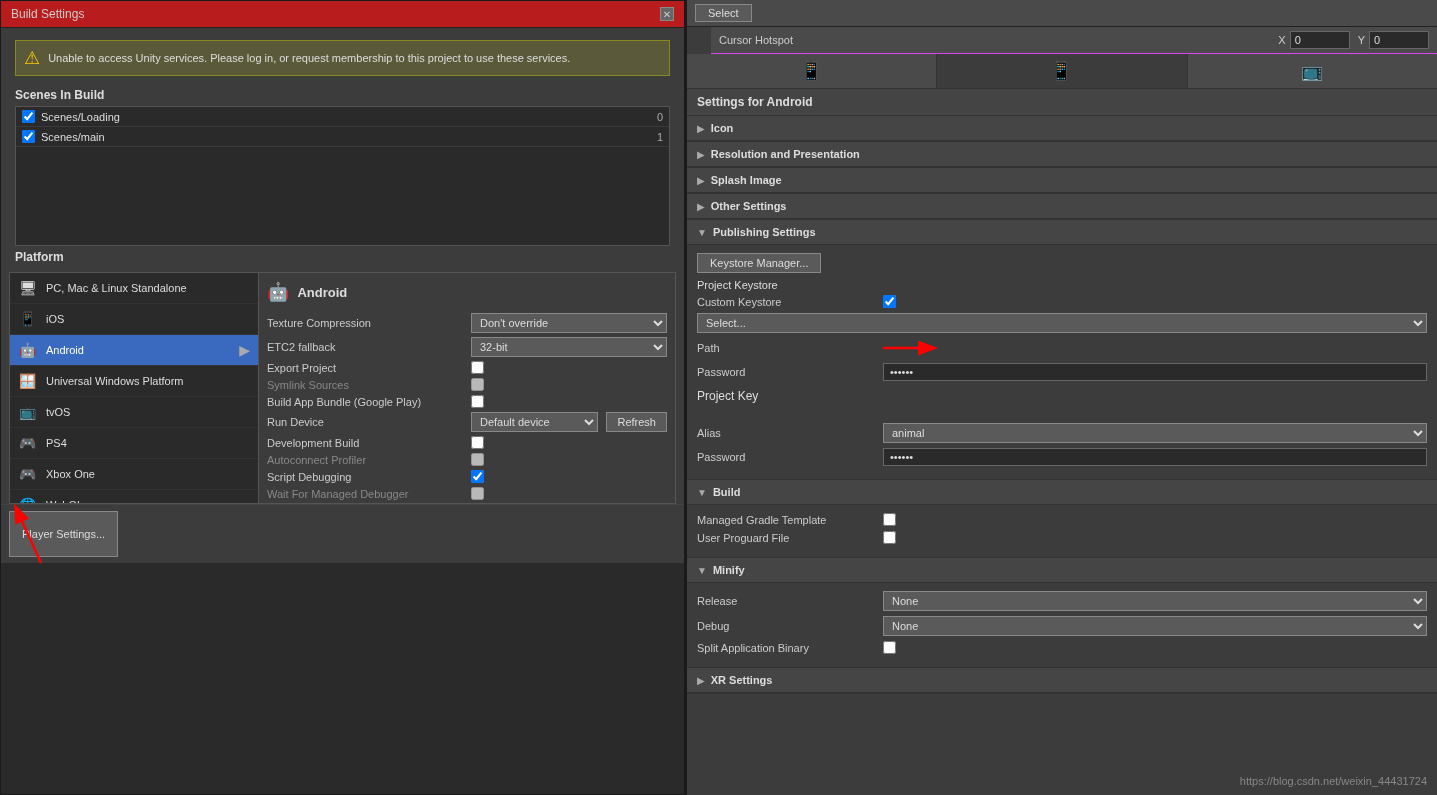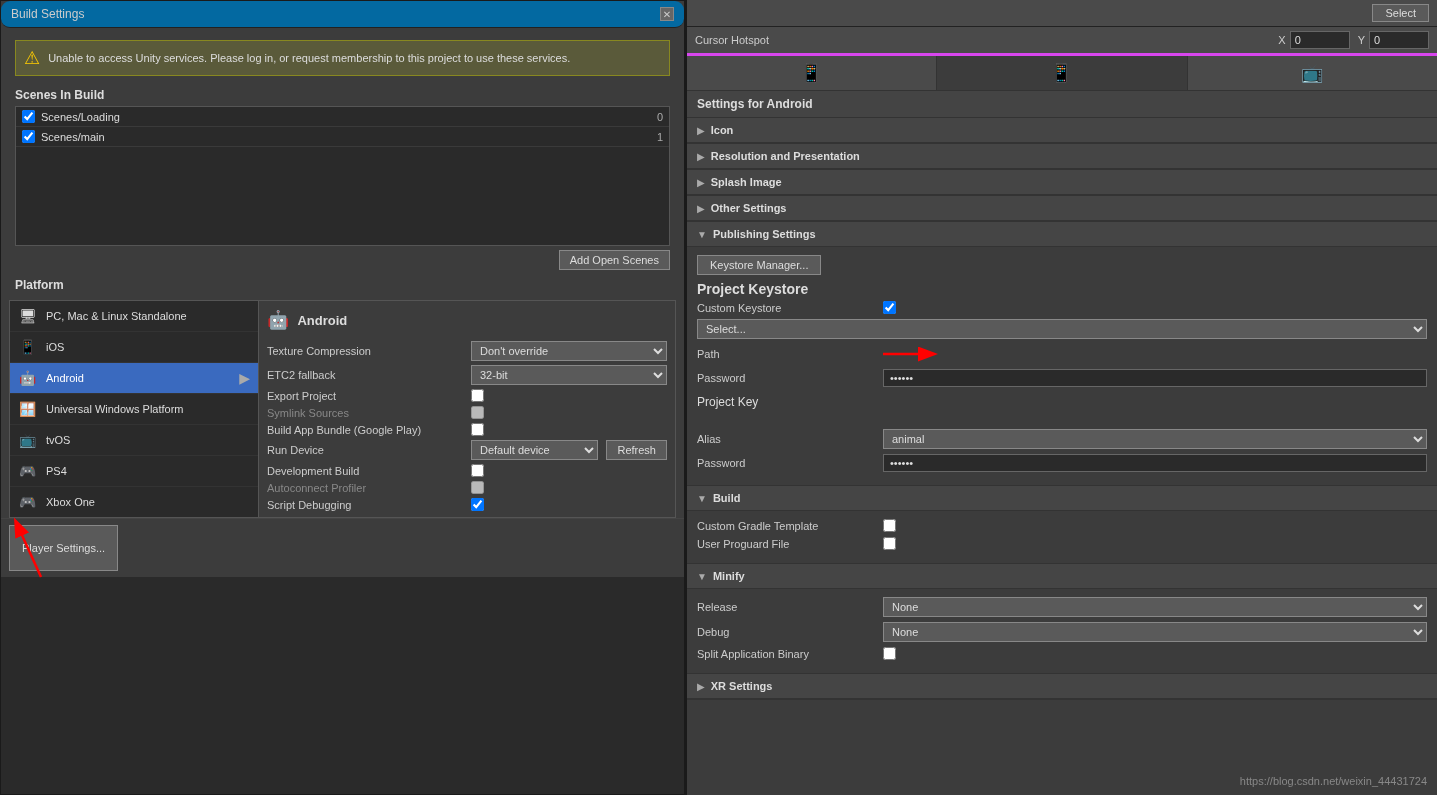--- a/index.html
+++ b/index.html
@@ -9,29 +9,28 @@
       font-size: 12px;
       color: #ddd;
       width: 1437px;
       height: 795px;
       overflow: hidden;
       display: flex;
       flex-direction: row;
     }
 
     .panel-title-bar {
-      background: #0369a1;
+      background: #b91c1c;
       padding: 6px 10px;
       font-size: 12px;
       color: #ccc;
       border-bottom: 1px solid #222;
       display: flex;
       align-items: center;
       justify-content: space-between;
-      border-radius: 9px;
     }
 
     .close-btn {
       width: 14px;
       height: 14px;
       background: #666;
       border: 1px solid #888;
       cursor: pointer;
       display: flex;
       align-items: center;
@@ -238,39 +237,39 @@
       font-size: 11px;
       cursor: pointer;
     }
 
     .inspector-top-bar {
       display: flex;
       align-items: center;
       padding: 4px 8px;
       background: #4a4a4a;
       border-bottom: 1px solid #222;
-      justify-content: flex-end;
     }
 
     .select-btn {
       background: #5a5a5a;
       border: 1px solid #888;
       color: #ddd;
       padding: 2px 12px;
       font-size: 11px;
       cursor: pointer;
     }
 
     .cursor-hotspot-row {
       display: flex;
       align-items: center;
       padding: 4px 8px;
       gap: 8px;
       background: #4a4a4a;
-      border-bottom: 3px solid #d946ef;
+      border-bottom: 1px solid #d946ef;
+      margin-left: 24px;
     }
 
     .cursor-label {
       font-size: 11px;
       color: #ccc;
       flex: 1;
     }
 
     .xy-field {
       display: flex;
@@ -469,23 +468,20 @@
           <input type="checkbox" checked="" style="">
           <span class="scene-name">Scenes/Loading</span>
           <span class="scene-index">0</span>
         </div>
         <div class="scene-item">
           <input type="checkbox" checked="" style="">
           <span class="scene-name">Scenes/main</span>
           <span class="scene-index">1</span>
         </div>
       </div>
-      <div class="add-open-scenes-row">
-        <button class="btn">Add Open Scenes</button>
-      </div>
     </div>
 
     <div class="section-header platform-header">Platform</div>
   </div>
 
   <div class="platform-section">
     <div class="platform-list-container">
       <div class="platform-list platform-list-scroll">
         <div class="platform-item">
           <span class="platform-icon">🖥</span>
@@ -574,20 +570,24 @@
       <div class="settings-row">
         <span class="settings-label disabled-label">Autoconnect Profiler</span>
         <input type="checkbox" class="unity-check" disabled="" style="">
       </div>
 
       <div class="settings-row">
         <span class="settings-label">Script Debugging</span>
         <input type="checkbox" class="unity-check" checked="" style="">
       </div>
 
+      <div class="settings-row">
+        <span class="settings-label disabled-label">Wait For Managed Debugger</span>
+        <input type="checkbox" class="unity-check" disabled="" style="">
+      </div>
 
     </div>
   </div>
 
   <div style="padding: 6px 8px; background: #3c3c3c; border-top: 1px solid #444; display:flex; align-items:center; gap: 10px; position:relative;">
     <button class="player-settings-btn">Player Settings...</button>
 
     <svg width="80" height="80" style="position:absolute; left:0px; bottom:-5px;">
       <defs>
         <marker id="arrowhead" markerWidth="8" markerHeight="8" refX="6" refY="3" orient="auto">
@@ -660,21 +660,21 @@
     <div class="collapsible-section">
       <div class="collapsible-header">
         <span class="collapsible-arrow">▼</span>
         <span class="collapsible-title">Publishing Settings</span>
       </div>
       <div class="collapsible-body">
         <div class="insp-row">
           <button class="keystore-btn">Keystore Manager...</button>
         </div>
 
-        <div style="font-size:14px; font-weight:bold; color:#ddd; margin: 6px 0 4px 0;">Project Keystore</div>
+        <div style="font-size:11px; font-weight:normal; color:#ddd; margin: 6px 0 4px 0;">Project Keystore</div>
 
         <div class="insp-row">
           <span class="insp-label">Custom Keystore</span>
           <input type="checkbox" class="insp-checkbox" checked="" style="">
         </div>
 
         <div class="insp-row">
           <select class="insp-select">
             <option>Select...</option>
           </select>
@@ -714,21 +714,21 @@
       </div>
     </div>
 
     <div class="collapsible-section">
       <div class="collapsible-header">
         <span class="collapsible-arrow">▼</span>
         <span class="collapsible-title">Build</span>
       </div>
       <div class="collapsible-body">
         <div class="insp-row">
-          <span class="insp-label">Custom Gradle Template</span>
+          <span class="insp-label">Managed Gradle Template</span>
           <input type="checkbox" class="insp-checkbox" style="">
         </div>
         <div class="insp-row">
           <span class="insp-label">User Proguard File</span>
           <input type="checkbox" class="insp-checkbox" style="">
         </div>
       </div>
     </div>
 
     <div class="collapsible-section">

